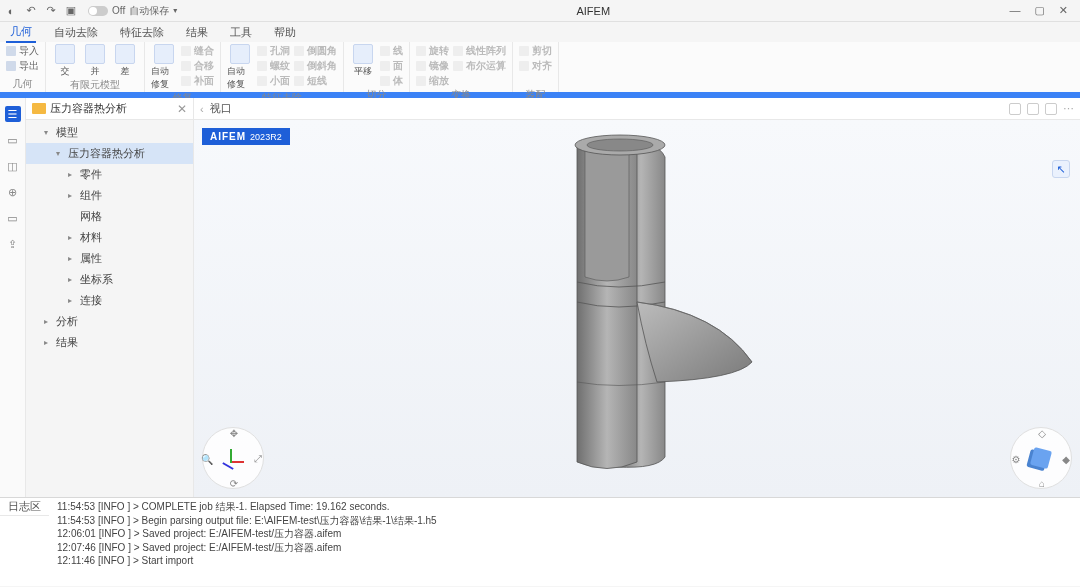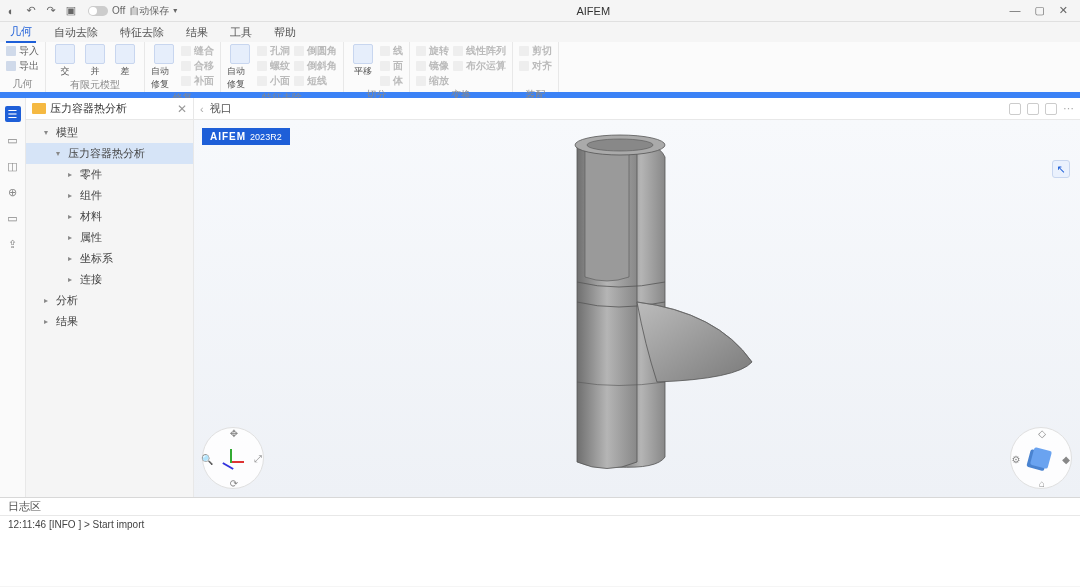--- a/index.html
+++ b/index.html
@@ -58,21 +58,21 @@
 .navdisc { position: absolute; width: 62px; height: 62px; border-radius: 50%; background: rgba(255,255,255,0.85); border:1px solid #e0e0e0; display:flex;align-items:center;justify-content:center; }
 .navdisc.left { left: 8px; bottom: 8px; }
 .navdisc.right { right: 8px; bottom: 8px; }
 .navdisc .axis { width:22px;height:22px;position:relative; }
 .ax-x{position:absolute;width:14px;height:2px;background:#d33;left:8px;top:14px;}
 .ax-y{position:absolute;width:2px;height:14px;background:#3a3;left:8px;top:2px;}
 .ax-z{position:absolute;width:12px;height:2px;background:#33d;left:0;top:18px;transform:rotate(30deg);}
 .navdisc .cube { width:18px;height:18px;background:#6aa3f0;transform:rotate(15deg);border-radius:2px;box-shadow: -3px 3px 0 #4a83d0; }
 .mini-ico { position:absolute; width:14px;height:14px;font-size:10px;color:#888;display:flex;align-items:center;justify-content:center; }
 
-.logpanel { height: 89px; background: #fff; border-top: 1px solid #d8d8d8; display: flex; flex-direction: column; justify-content: center; }
+.logpanel { height: 89px; background: #fff; border-top: 1px solid #d8d8d8; display: flex; flex-direction: row; justify-content: center; }
 .log-header { height: 18px; border-bottom: 1px solid #e8e8e8; padding: 0 8px; font-size: 11px; color: #555; display:flex;align-items:center; }
 .log-body { flex:1; overflow:auto; padding: 2px 8px; font-size: 10px; color: #444; line-height: 1.35; }
 .log-body div { white-space: nowrap; }
 
 
 .model-svg { position:absolute; left:50%; top:50%; transform:translate(-50%,-52%); }
 </style>
 </head>
 <body>
 
@@ -299,20 +299,24 @@
           <span class="arr">▾</span>
           <span>压力容器热分析</span>
         </div>
       <div class="tree-item l3">
           <span class="arr">▸</span>
           <span>零件</span>
         </div>
       <div class="tree-item l3">
           <span class="arr">▸</span>
           <span>组件</span>
+        </div>
+      <div class="tree-item l3">
+          <span class="arr"></span>
+          <span>网格</span>
         </div>
       <div class="tree-item l3">
           <span class="arr">▸</span>
           <span>材料</span>
         </div>
       <div class="tree-item l3">
           <span class="arr">▸</span>
           <span>属性</span>
         </div>
       <div class="tree-item l3">
@@ -399,17 +403,21 @@
         <span class="mini-ico" style="bottom:-2px;left:24px">⌂</span>
         <span class="mini-ico" style="top:24px;left:-2px">⚙</span>
       </div>
     </div>
   </div>
 </div>
 
 <div class="logpanel">
   <div class="log-header">日志区</div>
   <div class="log-body">
+    <div>11:54:53 [INFO ] &gt; COMPLETE job 结果-1. Elapsed Time: 19.162 seconds.</div>
+    <div>11:54:53 [INFO ] &gt; Begin parsing output file: E:\AIFEM-test\压力容器\结果-1\结果-1.h5</div>
     <div></div>
+    <div>12:06:01 [INFO ] &gt; Saved project: E:/AIFEM-test/压力容器.aifem</div>
+    <div>12:07:46 [INFO ] &gt; Saved project: E:/AIFEM-test/压力容器.aifem</div>
     <div>12:11:46 [INFO ] &gt; Start import</div>
 
   </div>
 </div>
 
 </body></html>

